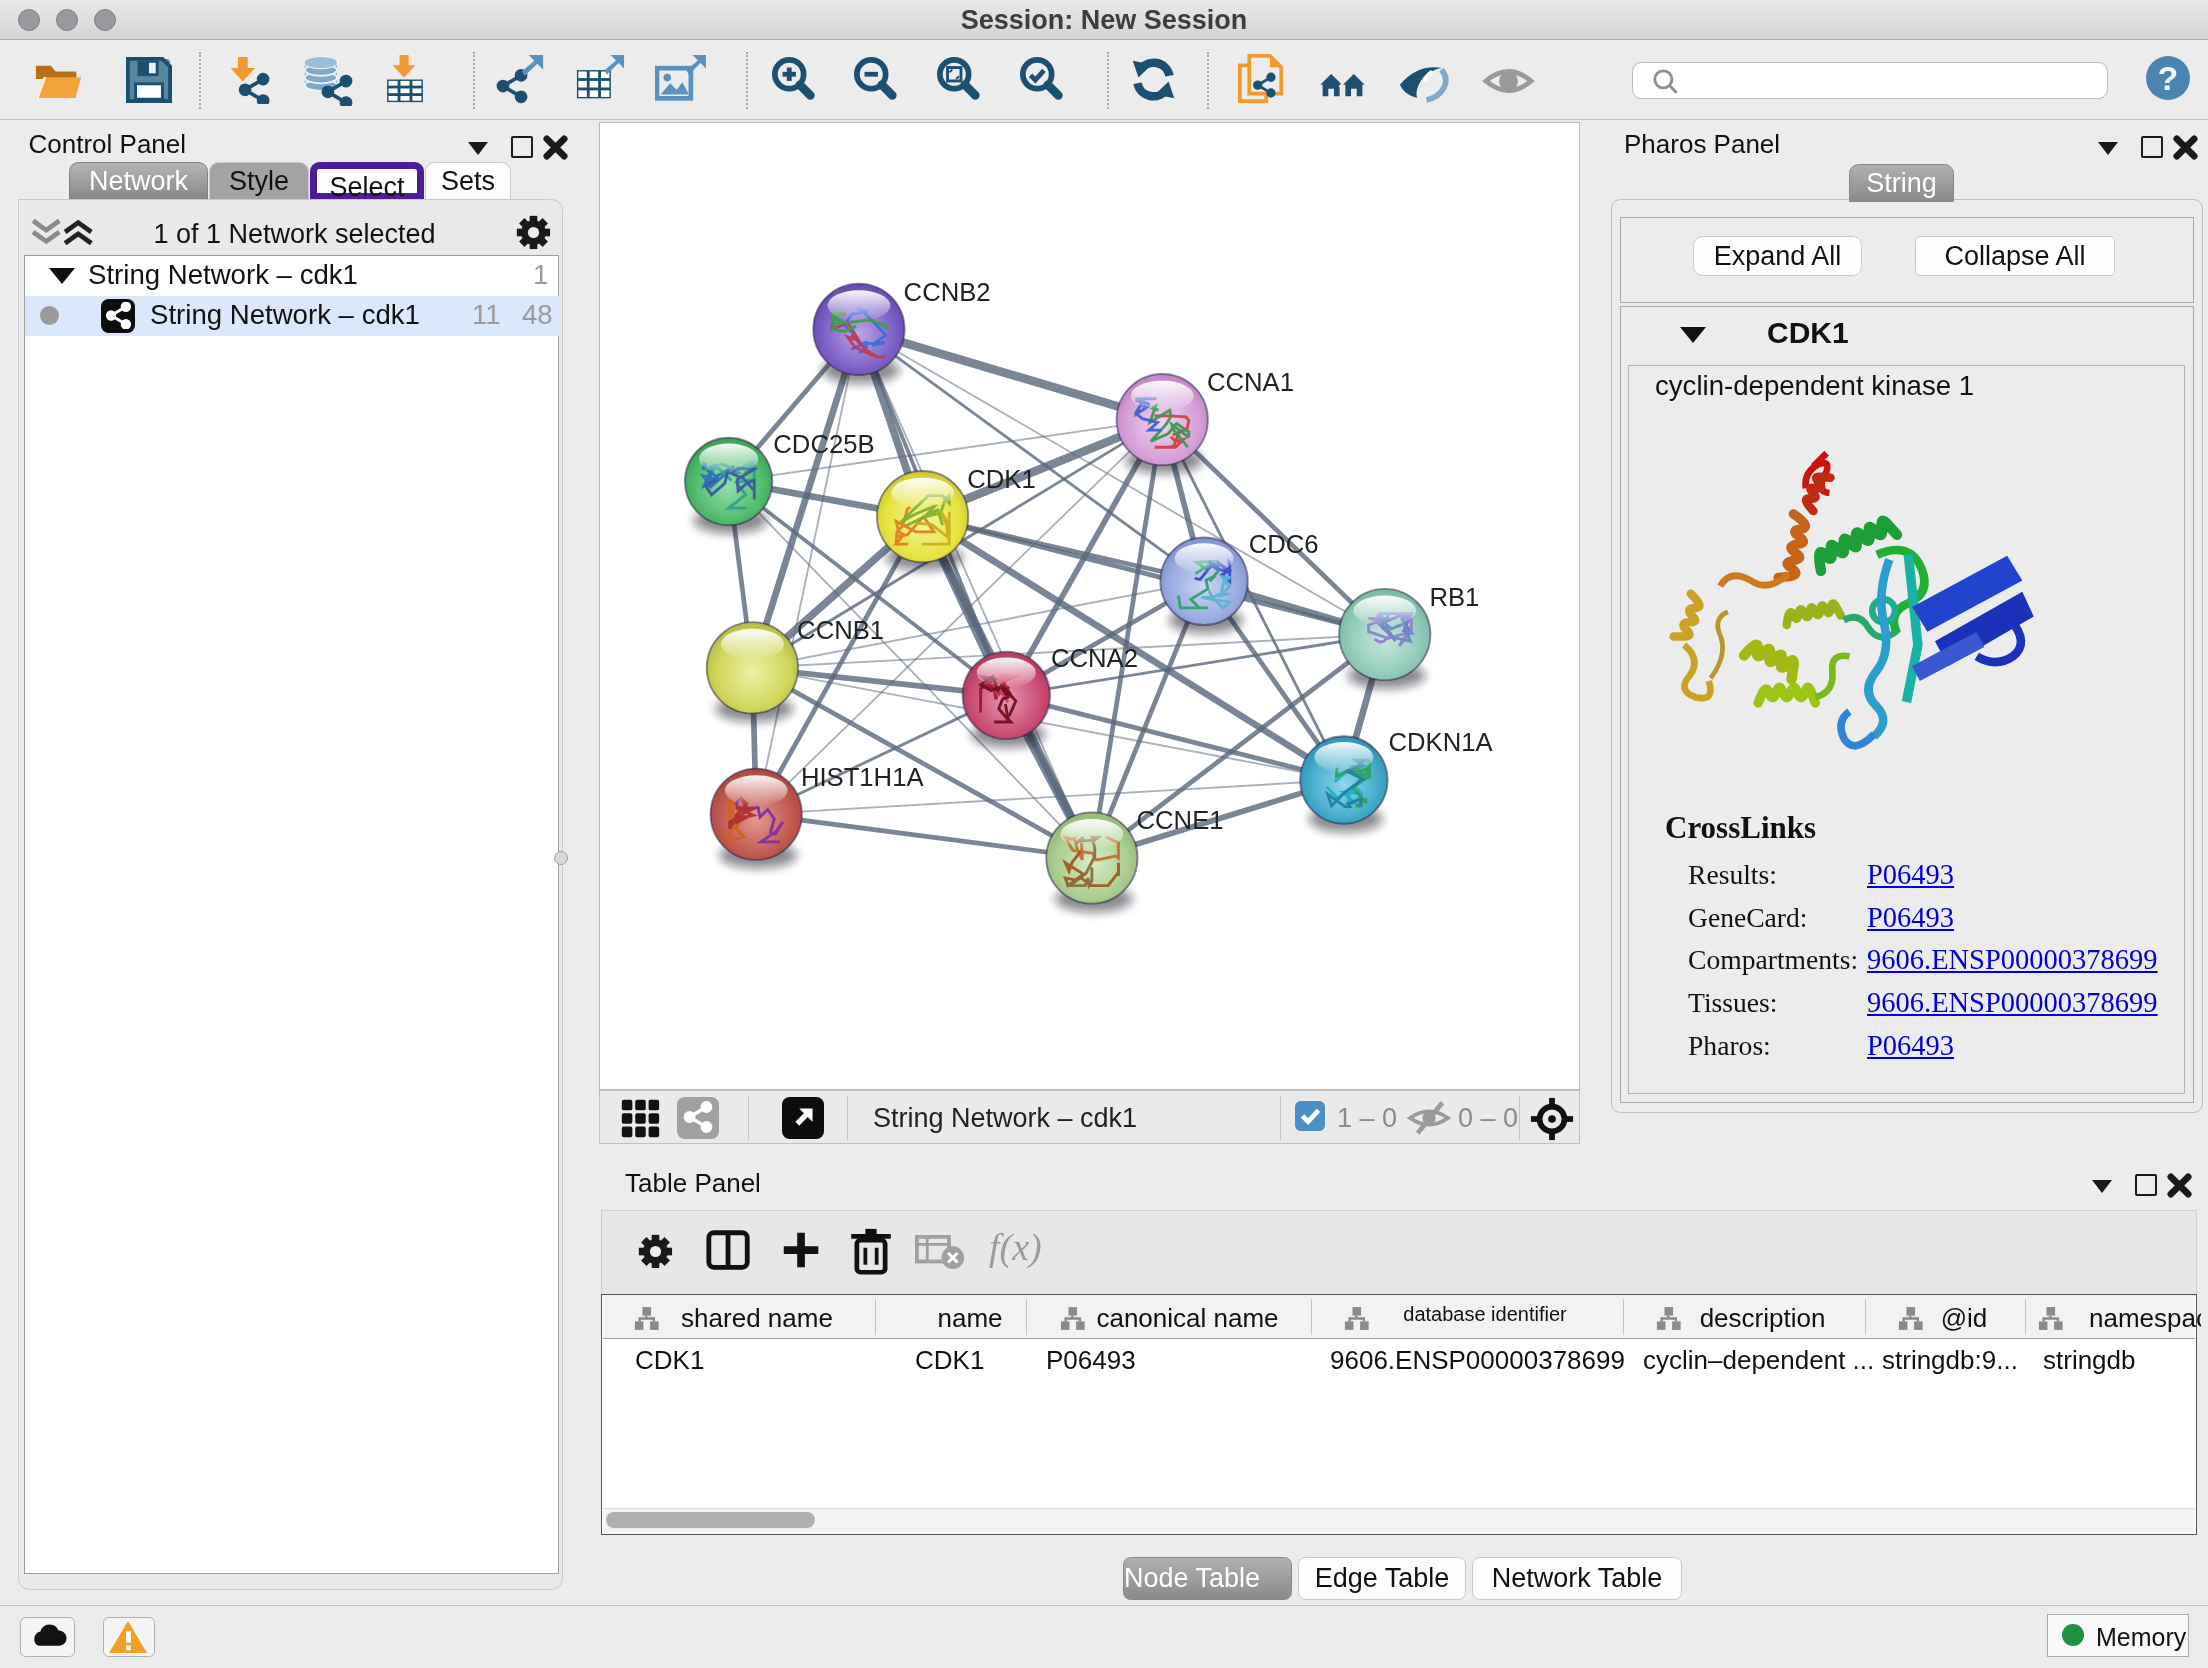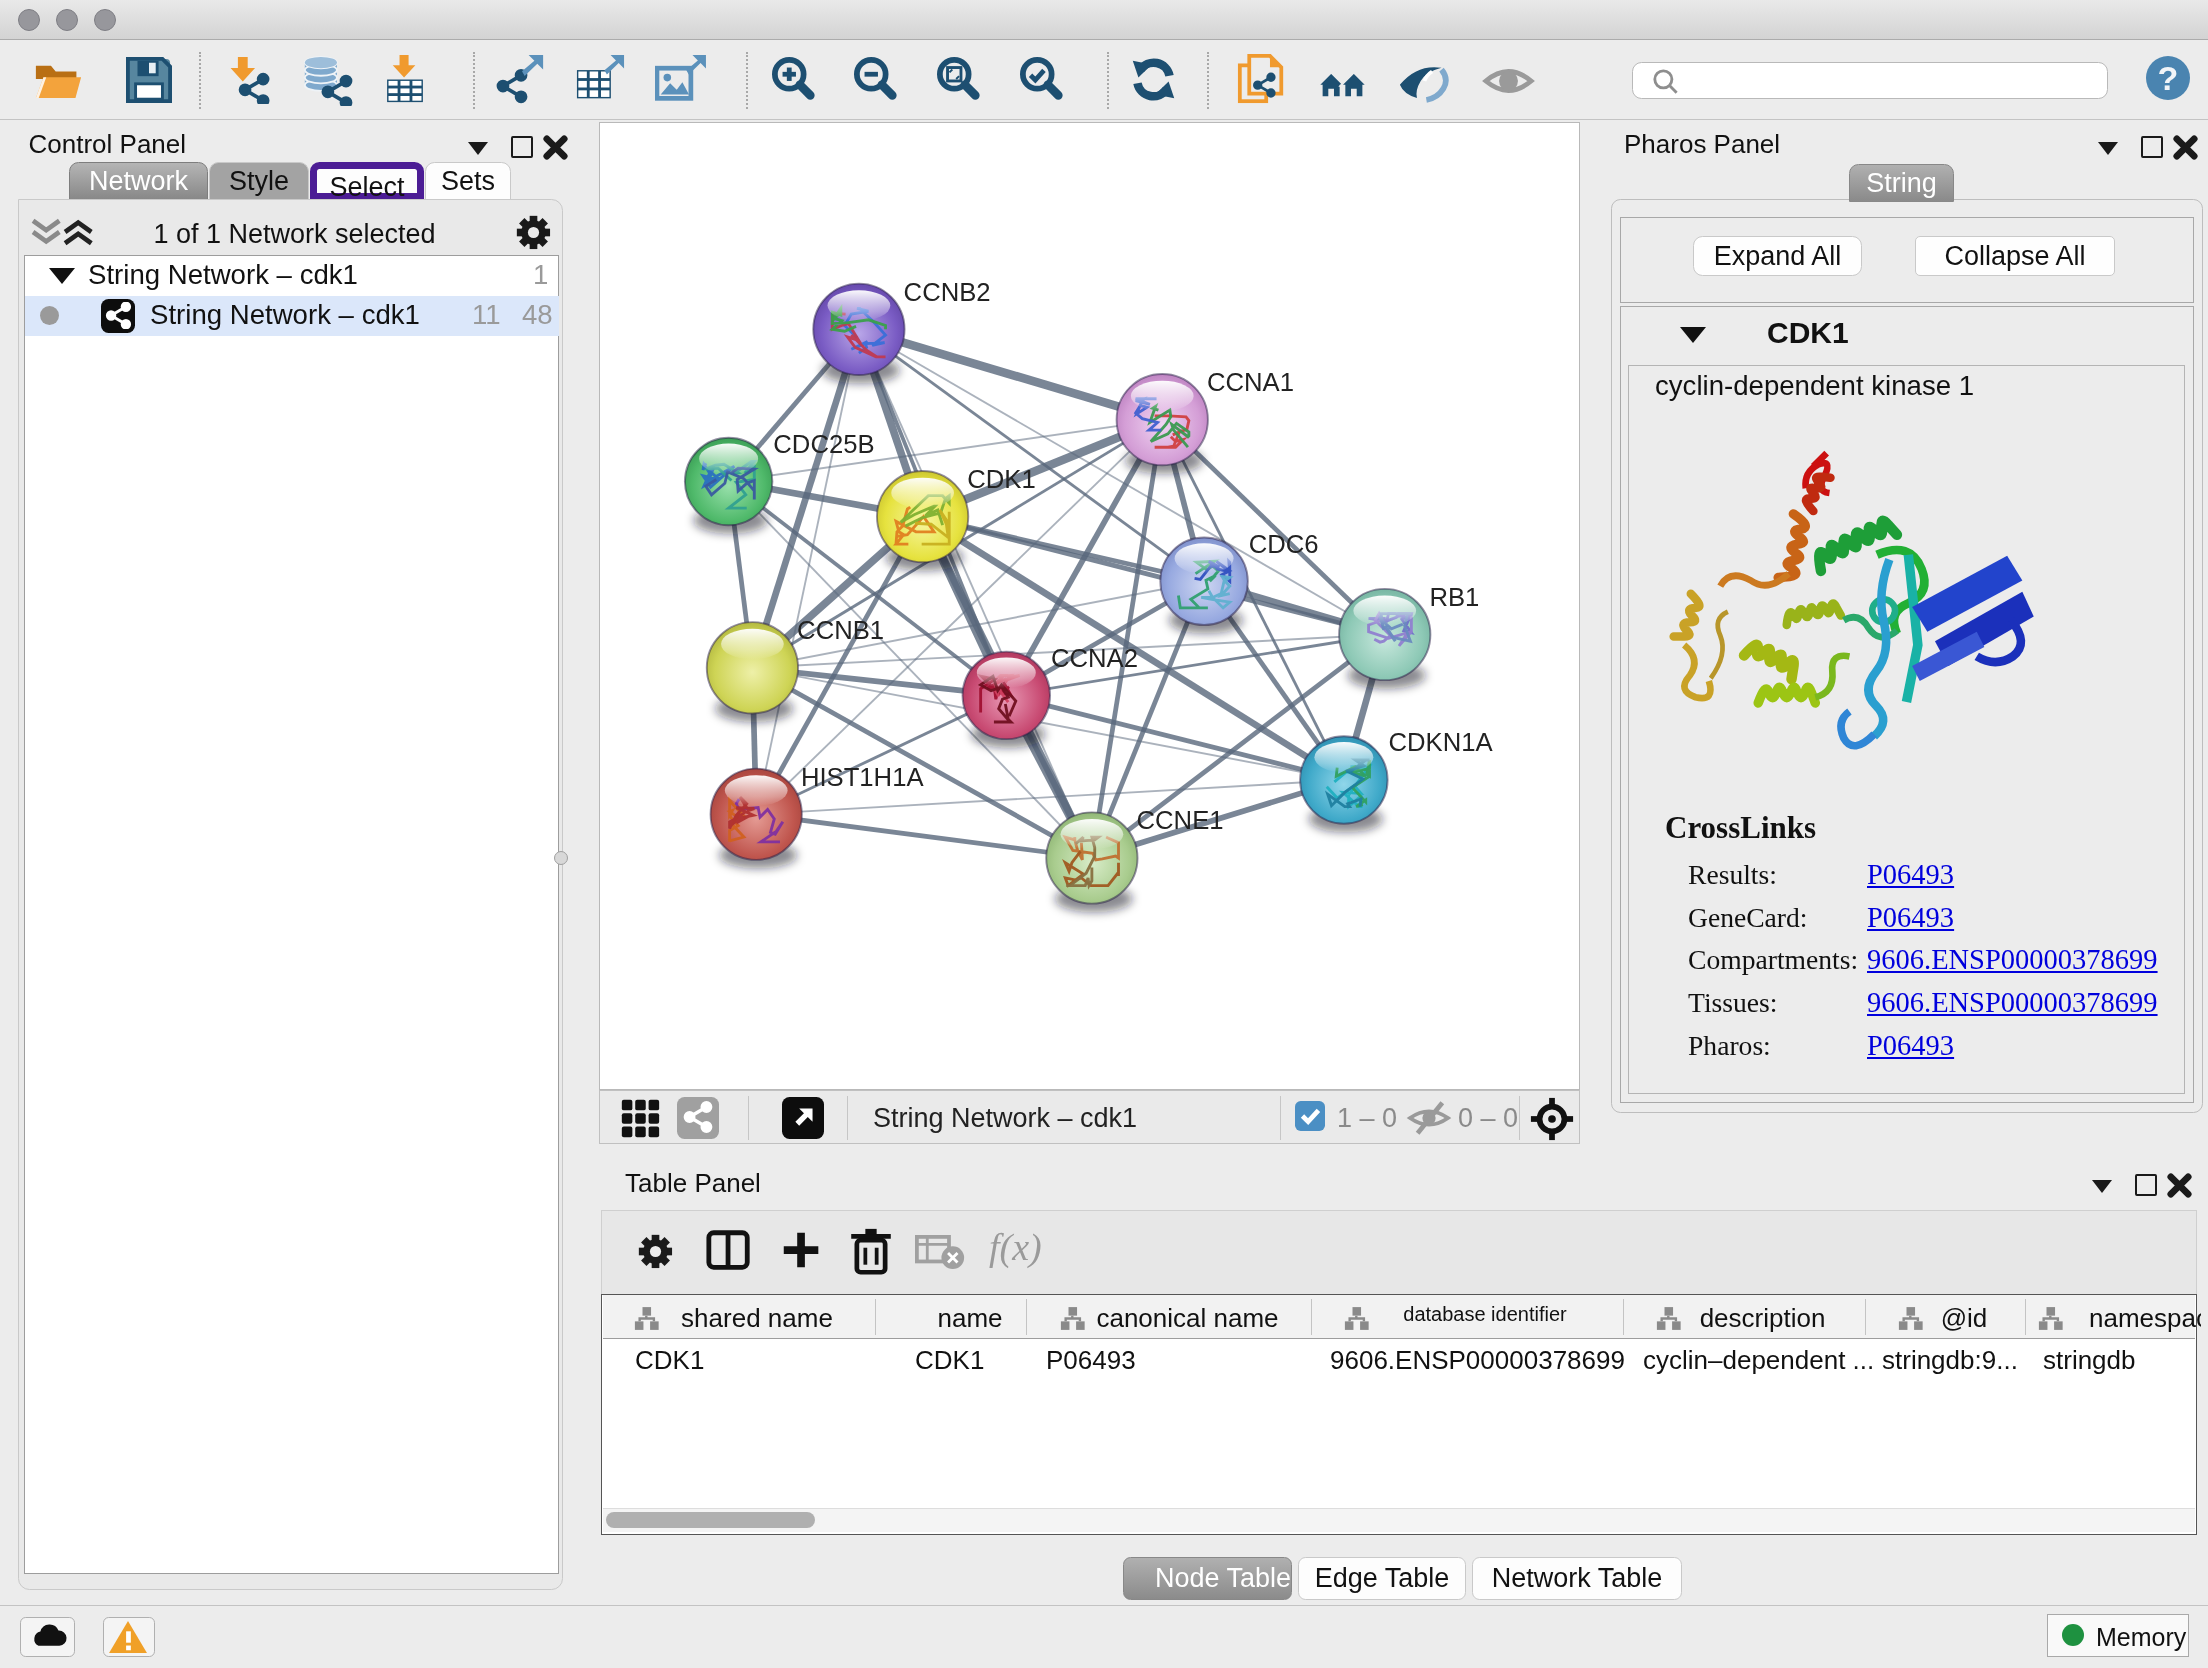--- a/index.html
+++ b/index.html
@@ -4,20 +4,21 @@
 html,body{width:2208px;height:1668px;overflow:hidden;background:#ececec;
  font-family:"Liberation Sans",sans-serif;-webkit-font-smoothing:antialiased}
 .abs{position:absolute}
 .hdrtxt{font-size:26px;color:#111}
 </style></head><body>
 
 <div class="abs" style="left:0;top:0;width:2208px;height:40px;background:linear-gradient(#e9e9e9,#d3d3d3);border-bottom:1px solid #ababab">
  <div class="abs" style="left:18px;top:8.6px;width:22px;height:22px;border-radius:50%;background:#97979c;border:1px solid #7e7e84"></div>
  <div class="abs" style="left:56px;top:8.6px;width:22px;height:22px;border-radius:50%;background:#97979c;border:1px solid #7e7e84"></div>
  <div class="abs" style="left:94px;top:8.6px;width:22px;height:22px;border-radius:50%;background:#97979c;border:1px solid #7e7e84"></div>
+ <div class="abs" style="left:0;top:4.8px;width:100%;text-align:center;font-size:27px;font-weight:bold;color:#3e3e3e">Session: New Session</div>
 </div>
 <div class="abs" style="left:0;top:40px;width:2208px;height:80px;background:#ececec;border-bottom:1.9px solid #c3c3c3"></div>
 <svg class="abs" style="left:34px;top:58px" width="49" height="44" viewBox="0 0 52 46">
     <path fill="#b96f14" d="M2,8 h16 l5,6 h22 v8 H2 z"></path>
     <path fill="#f3a33c" d="M2,42 L10,20 h40 L44,42 z"></path>
     <path fill="#fff" d="M2,42 L10,20 h3 L5,42 z" opacity="0.85"></path>
   </svg>
 <svg class="abs" style="left:126px;top:57px" width="46" height="46" viewBox="0 0 48 48">
     <rect x="2" y="2" width="44" height="44" rx="4" fill="#57869f"></rect>
     <path d="M2,2 h36 l8,8 v36 h-44 z" fill="none" stroke="#1d4f71" stroke-width="4"></path>
@@ -626,21 +627,21 @@
   </svg>
 <div class="abs" style="left:635px;top:1345px;font-size:26px;color:#111;white-space:nowrap">CDK1</div>
 <div class="abs" style="left:915px;top:1345px;font-size:26px;color:#111;white-space:nowrap">CDK1</div>
 <div class="abs" style="left:1046px;top:1345px;font-size:26px;color:#111;white-space:nowrap">P06493</div>
 <div class="abs" style="left:1330px;top:1345px;font-size:26px;color:#111;white-space:nowrap">9606.ENSP00000378699</div>
 <div class="abs" style="left:1643px;top:1345px;font-size:26px;color:#111;white-space:nowrap">cyclin–dependent ...</div>
 <div class="abs" style="left:1882px;top:1345px;font-size:26px;color:#111;white-space:nowrap">stringdb:9...</div>
 <div class="abs" style="left:2043px;top:1345px;font-size:26px;color:#111;white-space:nowrap">stringdb</div>
 <div class="abs" style="left:603px;top:1508px;width:1592px;height:24px;background:#f4f4f4;border-top:1px solid #ddd"></div>
 <div class="abs" style="left:606px;top:1512px;width:209px;height:16px;background:#b0b0b0;border-radius:8.6px"></div>
-<div class="abs" style="left:1123px;top:1557px;width:169px;height:43px;background:linear-gradient(#b0b0b0,#8b8b8b);color:#fff;border:1px solid #888;font-size:27px;text-align:right;line-height:41px;border-radius:7.6px">Node Table</div>
+<div class="abs" style="left:1123px;top:1557px;width:169px;height:43px;background:linear-gradient(#b0b0b0,#8b8b8b);color:#fff;border:1px solid #888;font-size:27px;text-align:left;line-height:41px;border-radius:7.6px">Node Table</div>
 <div class="abs" style="left:1298px;top:1557px;width:168px;height:43px;background:#fdfdfd;color:#111;border:1px solid #c9c9c9;font-size:27px;text-align:center;line-height:41px;border-radius:7.6px">Edge Table</div>
 <div class="abs" style="left:1472px;top:1557px;width:210px;height:43px;background:#fdfdfd;color:#111;border:1px solid #c9c9c9;font-size:27px;text-align:center;line-height:41px;border-radius:7.6px">Network Table</div>
 <div class="abs" style="left:0;top:1605px;width:2208px;height:64px;background:#ececec;border-top:1.9px solid #c3c3c3"></div>
 <div class="abs" style="left:20px;top:1617px;width:55px;height:40px;background:#f4f4f4;border:1px solid #b0b0b0;border-radius:5.7px"></div>
 <svg class="abs" style="left:27px;top:1623px" width="42" height="28.5" viewBox="0 0 44 30">
     <path d="M12,24 a8 8 0 0 1 2,-15 a10 10 0 0 1 19,-1 a7 7 0 0 1 1,16 z" fill="#111"></path>
   </svg>
 <div class="abs" style="left:103px;top:1617px;width:52px;height:40px;background:#f4f4f4;border:1px solid #b0b0b0;border-radius:5.7px"></div>
 <svg class="abs" style="left:107px;top:1619px" width="42" height="36" viewBox="0 0 44 38">
     <path d="M22,2 L42,36 H2 Z" fill="#f0a028"></path>

